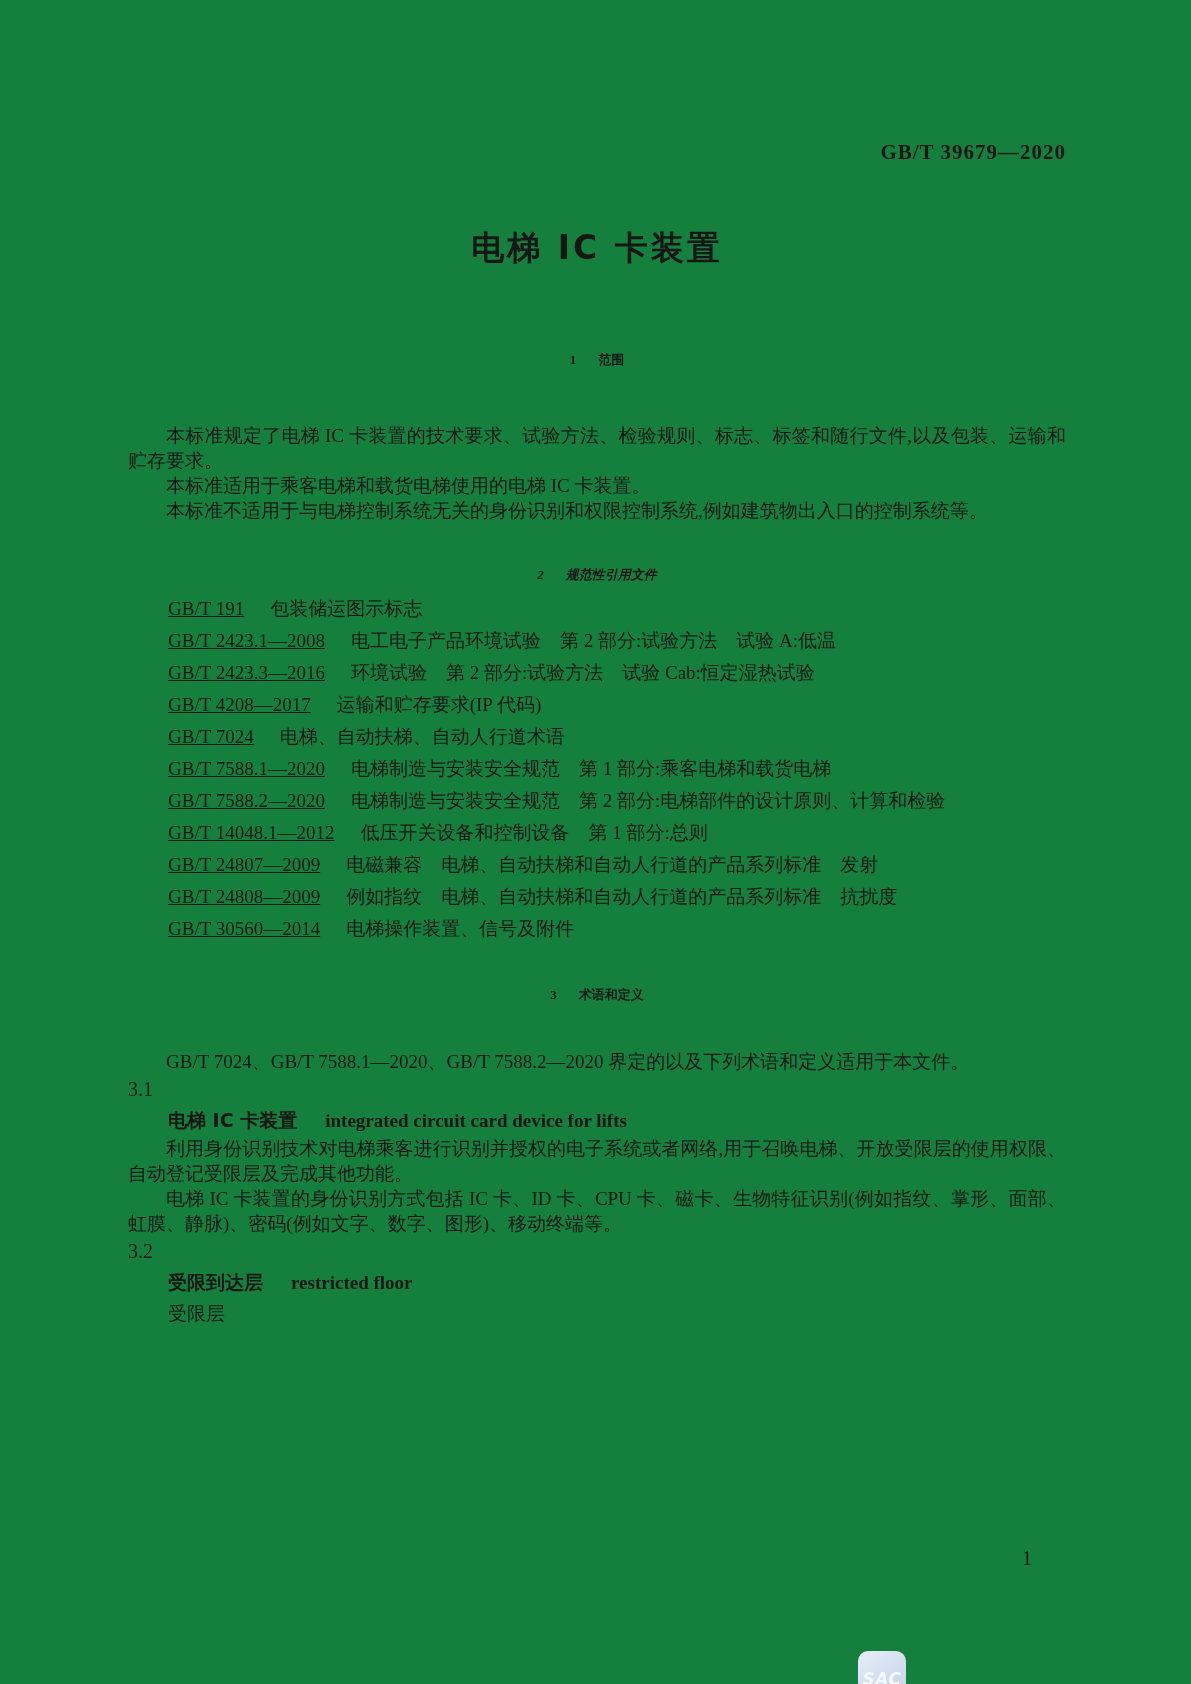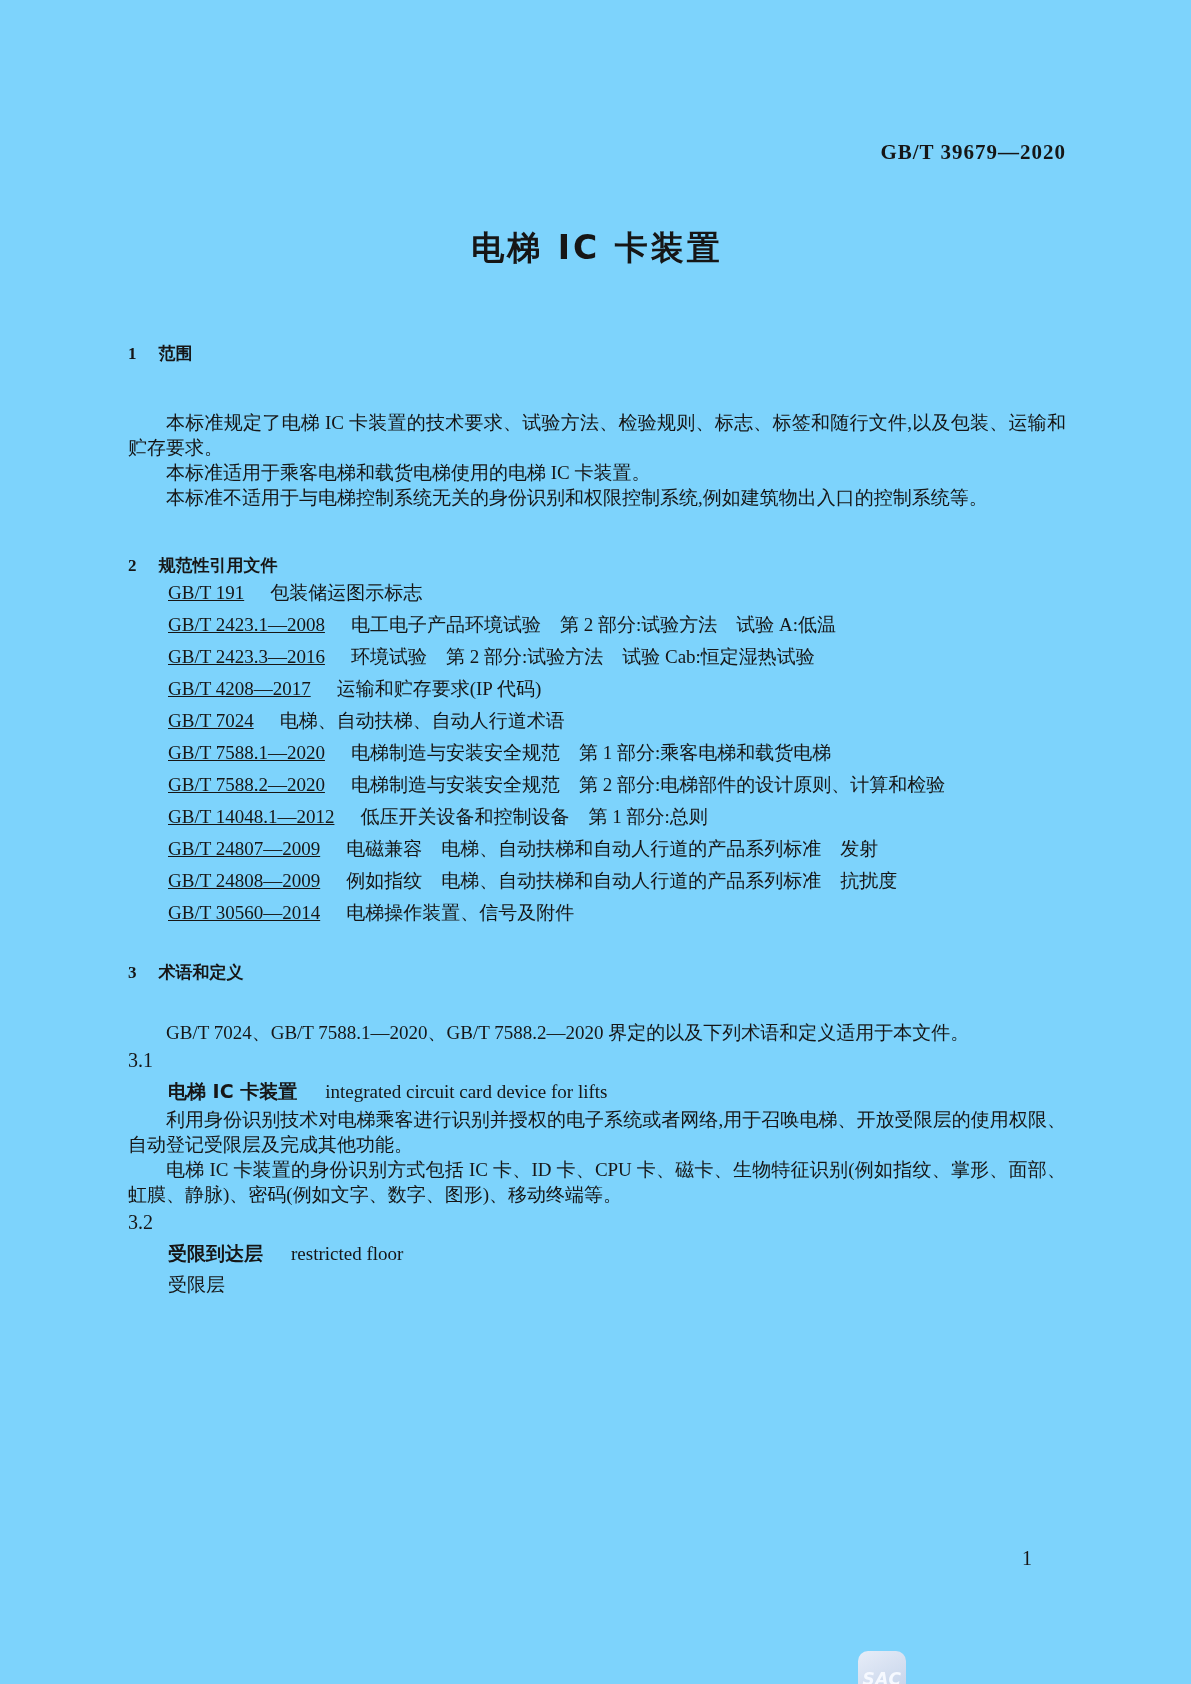--- a/index.html
+++ b/index.html
@@ -2,21 +2,21 @@
 <html><head>
 <meta charset="utf-8">
 <style>
   * { margin: 0; padding: 0; box-sizing: border-box; }
   html, body { background: #888; }
   .page {
     position: relative;
     width: 1191px;
     height: 1684px;
     margin: 0 auto;
-    background: #7dd3fc;
+    background: #15803d;
     overflow: hidden;
     color: #161616;
     font-family: "Liberation Serif", "DejaVu Serif", serif;
     font-size: 19px;
   }
   .content {
     position: absolute;
     left: 128px;
     top: 0;
     width: 938px;
@@ -35,27 +35,28 @@
     text-align: center;
     font-family: "DejaVu Sans", "Liberation Sans", sans-serif;
     font-weight: 700;
     font-size: 33px;
     line-height: 44px;
     letter-spacing: 3px;
   }
   .sec-h {
     font-family: "DejaVu Sans", "Liberation Sans", sans-serif;
     font-weight: 700;
-    font-size: 17px;
-    line-height: 22px;
+    font-size: 13px;
+    line-height: 36px;
+    text-align: center;
   }
   .sec-h .h-num { font-family: "Liberation Serif", serif; font-weight: 700; }
   .sec-h .h-txt { margin-left: 22px; }
   .sec1-h { margin-top: 72px; }
-  .sec2-h { margin-top: 44px; }
+  .sec2-h { margin-top: 34px; font-style: italic; }
   .sec3-h { margin-top: 32px; }
   .sec1-body { margin-top: 45px; }
   .sec2-intro, .sec3-intro { margin-top: 36px; }
   .body-p {
     text-indent: 2em;
     text-align: justify;
     line-height: 25px;
   }
   .refs { line-height: 32px; }
   .ref-row { padding-left: 40px; white-space: nowrap; }
@@ -66,21 +67,21 @@
     font-family: "Liberation Serif", "DejaVu Serif", serif;
   }
   .term-line { padding-left: 40px; line-height: 31px; }
   .term-zh {
     font-family: "DejaVu Sans", "Liberation Sans", sans-serif;
     font-weight: 700;
   }
   .term-en {
     margin-left: 28px;
     font-family: "Liberation Serif", "DejaVu Serif", serif;
-    font-weight: 400;
+    font-weight: 700;
   }
   .term-syn { padding-left: 40px; line-height: 31px; }
   .page-number {
     position: absolute;
     left: 1022px;
     top: 1546px;
     font-size: 20px;
     line-height: 24px;
   }
   .sac-badge {

